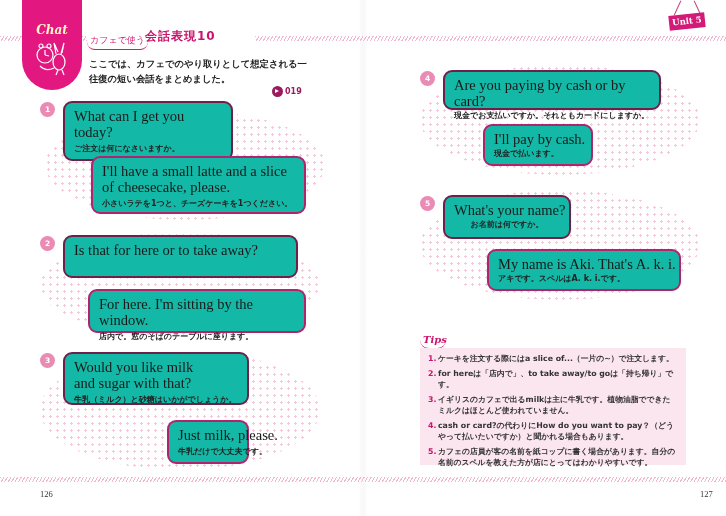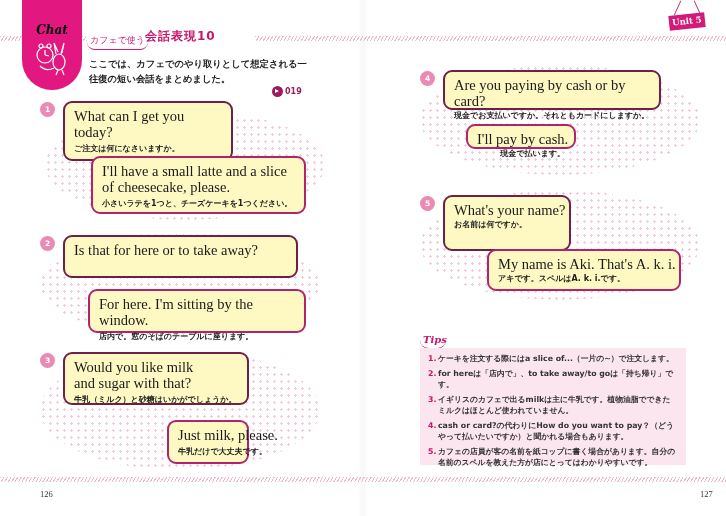--- a/index.html
+++ b/index.html
@@ -5,40 +5,40 @@
   html, body { margin:0; padding:0; }
   body { width:726px; height:516px; position:relative; overflow:hidden; background:#ffffff; font-family:"DejaVu Sans", sans-serif; color:#222; }
   .page { position:absolute; top:0; height:516px; }
   .left-page { left:0; width:363px; }
   .right-page { left:363px; width:363px; }
   .gutter { position:absolute; left:358px; top:0; width:10px; height:516px; background:linear-gradient(to right, rgba(0,0,0,0), rgba(0,0,0,0.03), rgba(0,0,0,0)); }
 
   .stripe { position:absolute; height:5px; background:repeating-linear-gradient(120deg, #f2b8d2 0 1px, transparent 1px 3px); }
 
   .chat-tab { position:absolute; left:22px; top:0; width:60px; height:90px; background:#e2177f; border-radius:0 0 30px 30px; }
-  .chat-tab .label { position:absolute; top:23px; width:100%; text-align:center; font-family:"DejaVu Serif", serif; font-style:italic; font-weight:bold; font-size:12px; color:#000000; }
+  .chat-tab .label { position:absolute; top:23px; width:100%; text-align:center; font-family:"DejaVu Serif", serif; font-style:italic; font-weight:bold; font-size:12px; color:#fef9c3; }
   .chat-tab svg { position:absolute; left:12px; top:40px; }
 
   .title-wrap { position:absolute; left:87px; top:28px; }
   .title-sub { position:absolute; left:0; top:6px; font-size:9px; color:#d6156f; white-space:nowrap; padding:0 3px 2px; border-bottom:1px solid #d6156f; border-radius:0 0 8px 8px; }
   .title-main { position:absolute; left:58px; top:0; font-size:12px; font-weight:bold; color:#c8146c; white-space:nowrap; letter-spacing:1px; }
   .intro { position:absolute; left:89px; top:56px; width:220px; font-size:9.3px; font-weight:bold; line-height:15px; color:#222; }
   .audio { position:absolute; left:272px; top:86px; display:flex; align-items:center; gap:2px; }
   .audio .ico { width:11px; height:11px; border-radius:50%; background:#9c1a5e; position:relative; }
   .audio .ico::after { content:""; position:absolute; left:3px; top:3px; border-left:4px solid #fff; border-top:2.5px solid transparent; border-bottom:2.5px solid transparent; }
   .audio .num { font-size:8px; font-weight:bold; color:#9c1a5e; }
 
   .unit-tag { position:absolute; left:669px; top:14px; width:36px; height:15px; background:#d41a78; transform:rotate(-6deg); color:#fff; font-family:"DejaVu Serif", serif; font-weight:bold; font-size:8.5px; text-align:center; line-height:15px; }
   .unit-string { position:absolute; top:0; width:1px; height:16px; background:#c0457c; }
 
   .dots { position:absolute; border-radius:50%; background-image:radial-gradient(circle, #f4c3d9 1.1px, transparent 1.3px); background-size:7px 7px; opacity:0.9; }
 
   .num-badge { position:absolute; width:15px; height:15px; border-radius:50%; background:#e98bb5; color:#fff; font-size:7.5px; font-weight:bold; text-align:center; line-height:15px; }
 
-  .bubble { position:absolute; background:#fef9c3; border:2px solid #6e2148; border-radius:9px; padding:5px 9px 5px 9px; box-sizing:border-box; }
+  .bubble { position:absolute; background:#14b8a6; border:2px solid #6e2148; border-radius:9px; padding:5px 9px 5px 9px; box-sizing:border-box; }
   .bubble.reply { border-color:#b0246e; }
   .bubble .en { font-family:"Liberation Serif", serif; font-size:14.5px; line-height:16px; color:#1a1a1a; }
   .bubble .ja { font-size:8px; font-weight:bold; line-height:12px; margin-top:3px; color:#222; white-space:nowrap; }
   .tail { position:absolute; width:0; height:0; }
 
   .tips-title { position:absolute; left:423px; top:334px; font-family:"DejaVu Serif", serif; font-style:italic; font-weight:bold; font-size:10px; color:#c8146c; }
   .tips-curve { position:absolute; left:420px; top:340px; width:26px; height:8px; border-bottom:1px solid #c8146c; border-radius:0 0 14px 14px; }
   .tips-box { position:absolute; left:420px; top:348px; width:266px; height:117px; background:#fbe5ef; padding:5px 8px; box-sizing:border-box; }
   .tip { display:flex; font-size:7.8px; font-weight:bold; line-height:11.5px; margin-bottom:3px; color:#333; }
   .tip .n { color:#c8146c; width:10px; flex-shrink:0; }
@@ -137,27 +137,27 @@
 
 <div class="num-badge" style="left:420px; top:71px;">4</div>
 <div class="bubble" style="left:443px; top:70px; width:218px; height:40px;">
   <div class="en">Are you paying by cash or by card?</div>
   <div class="ja" style="margin-top:1px;">現金でお支払いですか。それともカードにしますか。</div>
 </div>
 <svg class="tail" style="left:458px; top:107px;" width="24" height="20">
     <path d="M2 0 Q6 10 18 16 Q12 8 12 0 Z" fill="#fff" stroke="#6e2148" stroke-width="2"></path>
     <rect x="3" y="0" width="8" height="3" fill="#fff"></rect>
   </svg>
-<div class="bubble reply" style="left:466px; top:124px; width:110px; height:25px;text-align:right;">
+<div class="bubble reply" style="left:483px; top:124px; width:110px; height:42px;">
   <div class="en" style="white-space:nowrap;">I'll pay by cash.</div>
   <div class="ja" style="margin-top:1px;">現金で払います。</div>
 </div>
 
 <div class="num-badge" style="left:420px; top:196px;">5</div>
-<div class="bubble" style="left:443px; top:195px; width:128px; height:56px;">
+<div class="bubble" style="left:443px; top:195px; width:128px; height:44px;text-align:center;">
   <div class="en" style="white-space:nowrap;">What's your name?</div>
   <div class="ja" style="margin-top:1px;">お名前は何ですか。</div>
 </div>
 <svg class="tail" style="left:458px; top:232px;" width="24" height="22">
     <path d="M2 0 Q6 12 20 18 Q12 8 12 0 Z" fill="#fff" stroke="#6e2148" stroke-width="2"></path>
     <rect x="3" y="0" width="8" height="3" fill="#fff"></rect>
   </svg>
 <div class="bubble reply" style="left:487px; top:249px; width:194px; height:42px;">
   <div class="en" style="white-space:nowrap;">My name is Aki. That's A. k. i.</div>
   <div class="ja" style="margin-top:1px;">アキです。スペルはA. k. i.です。</div>

